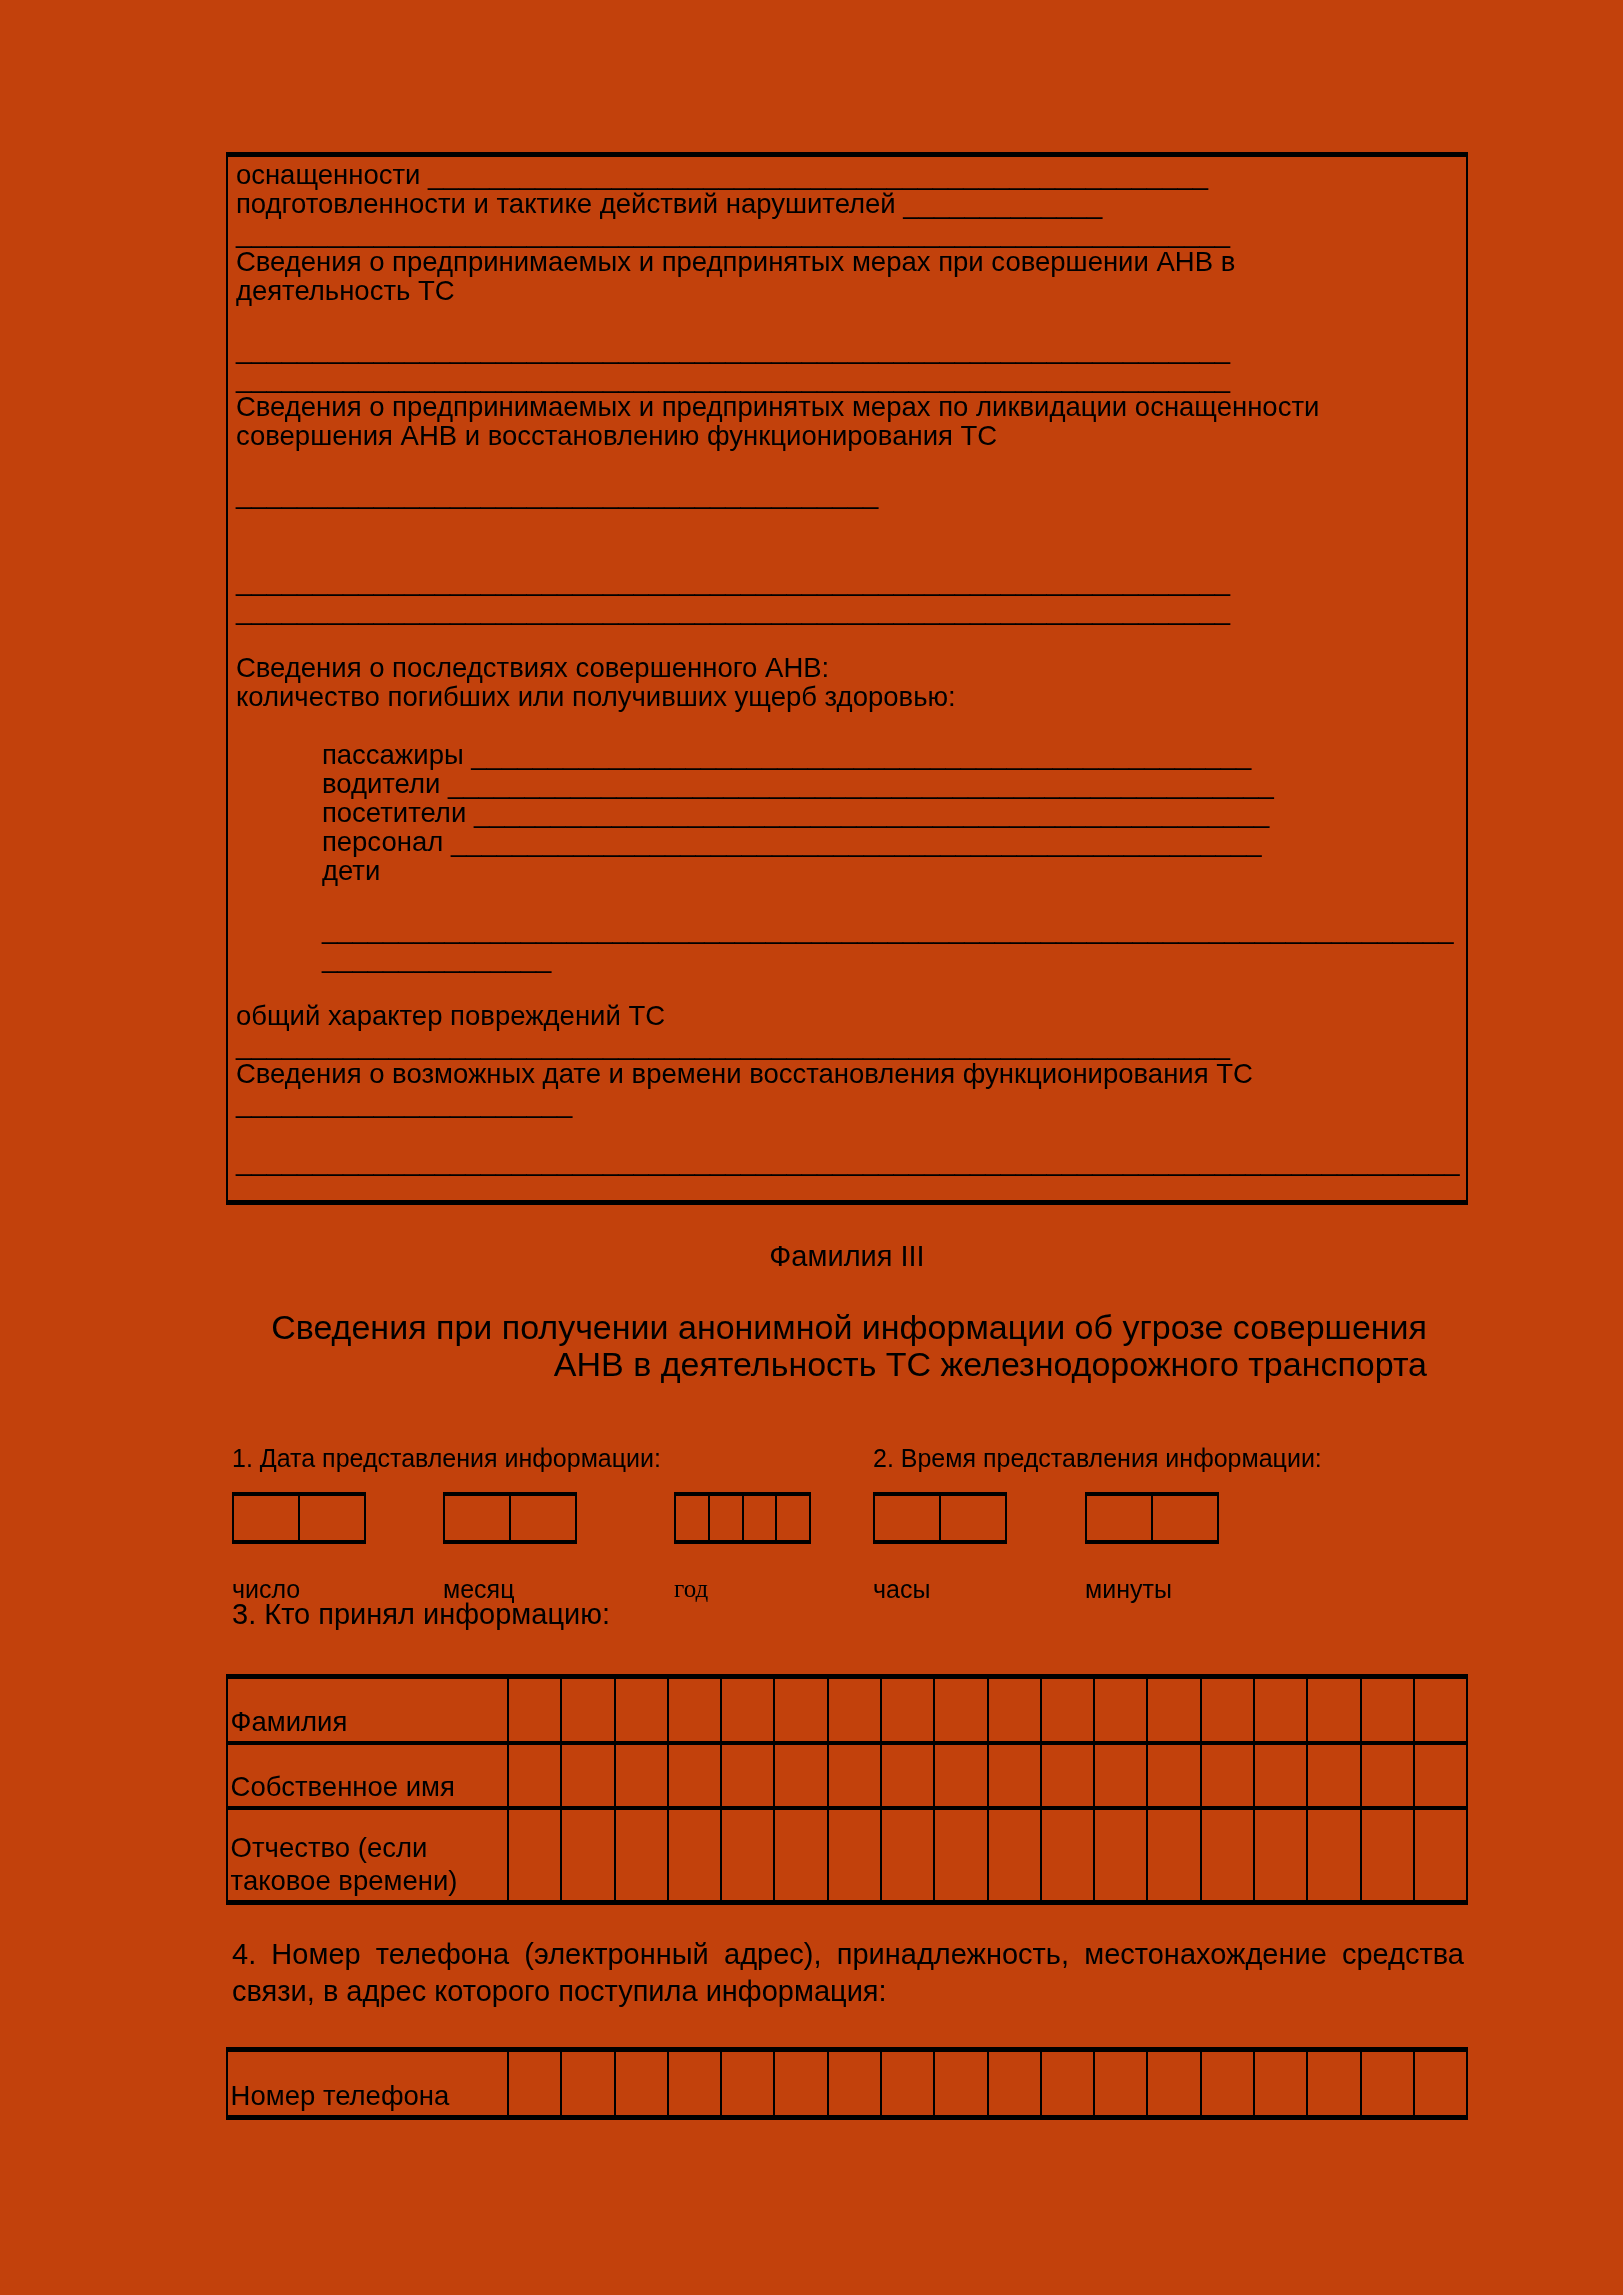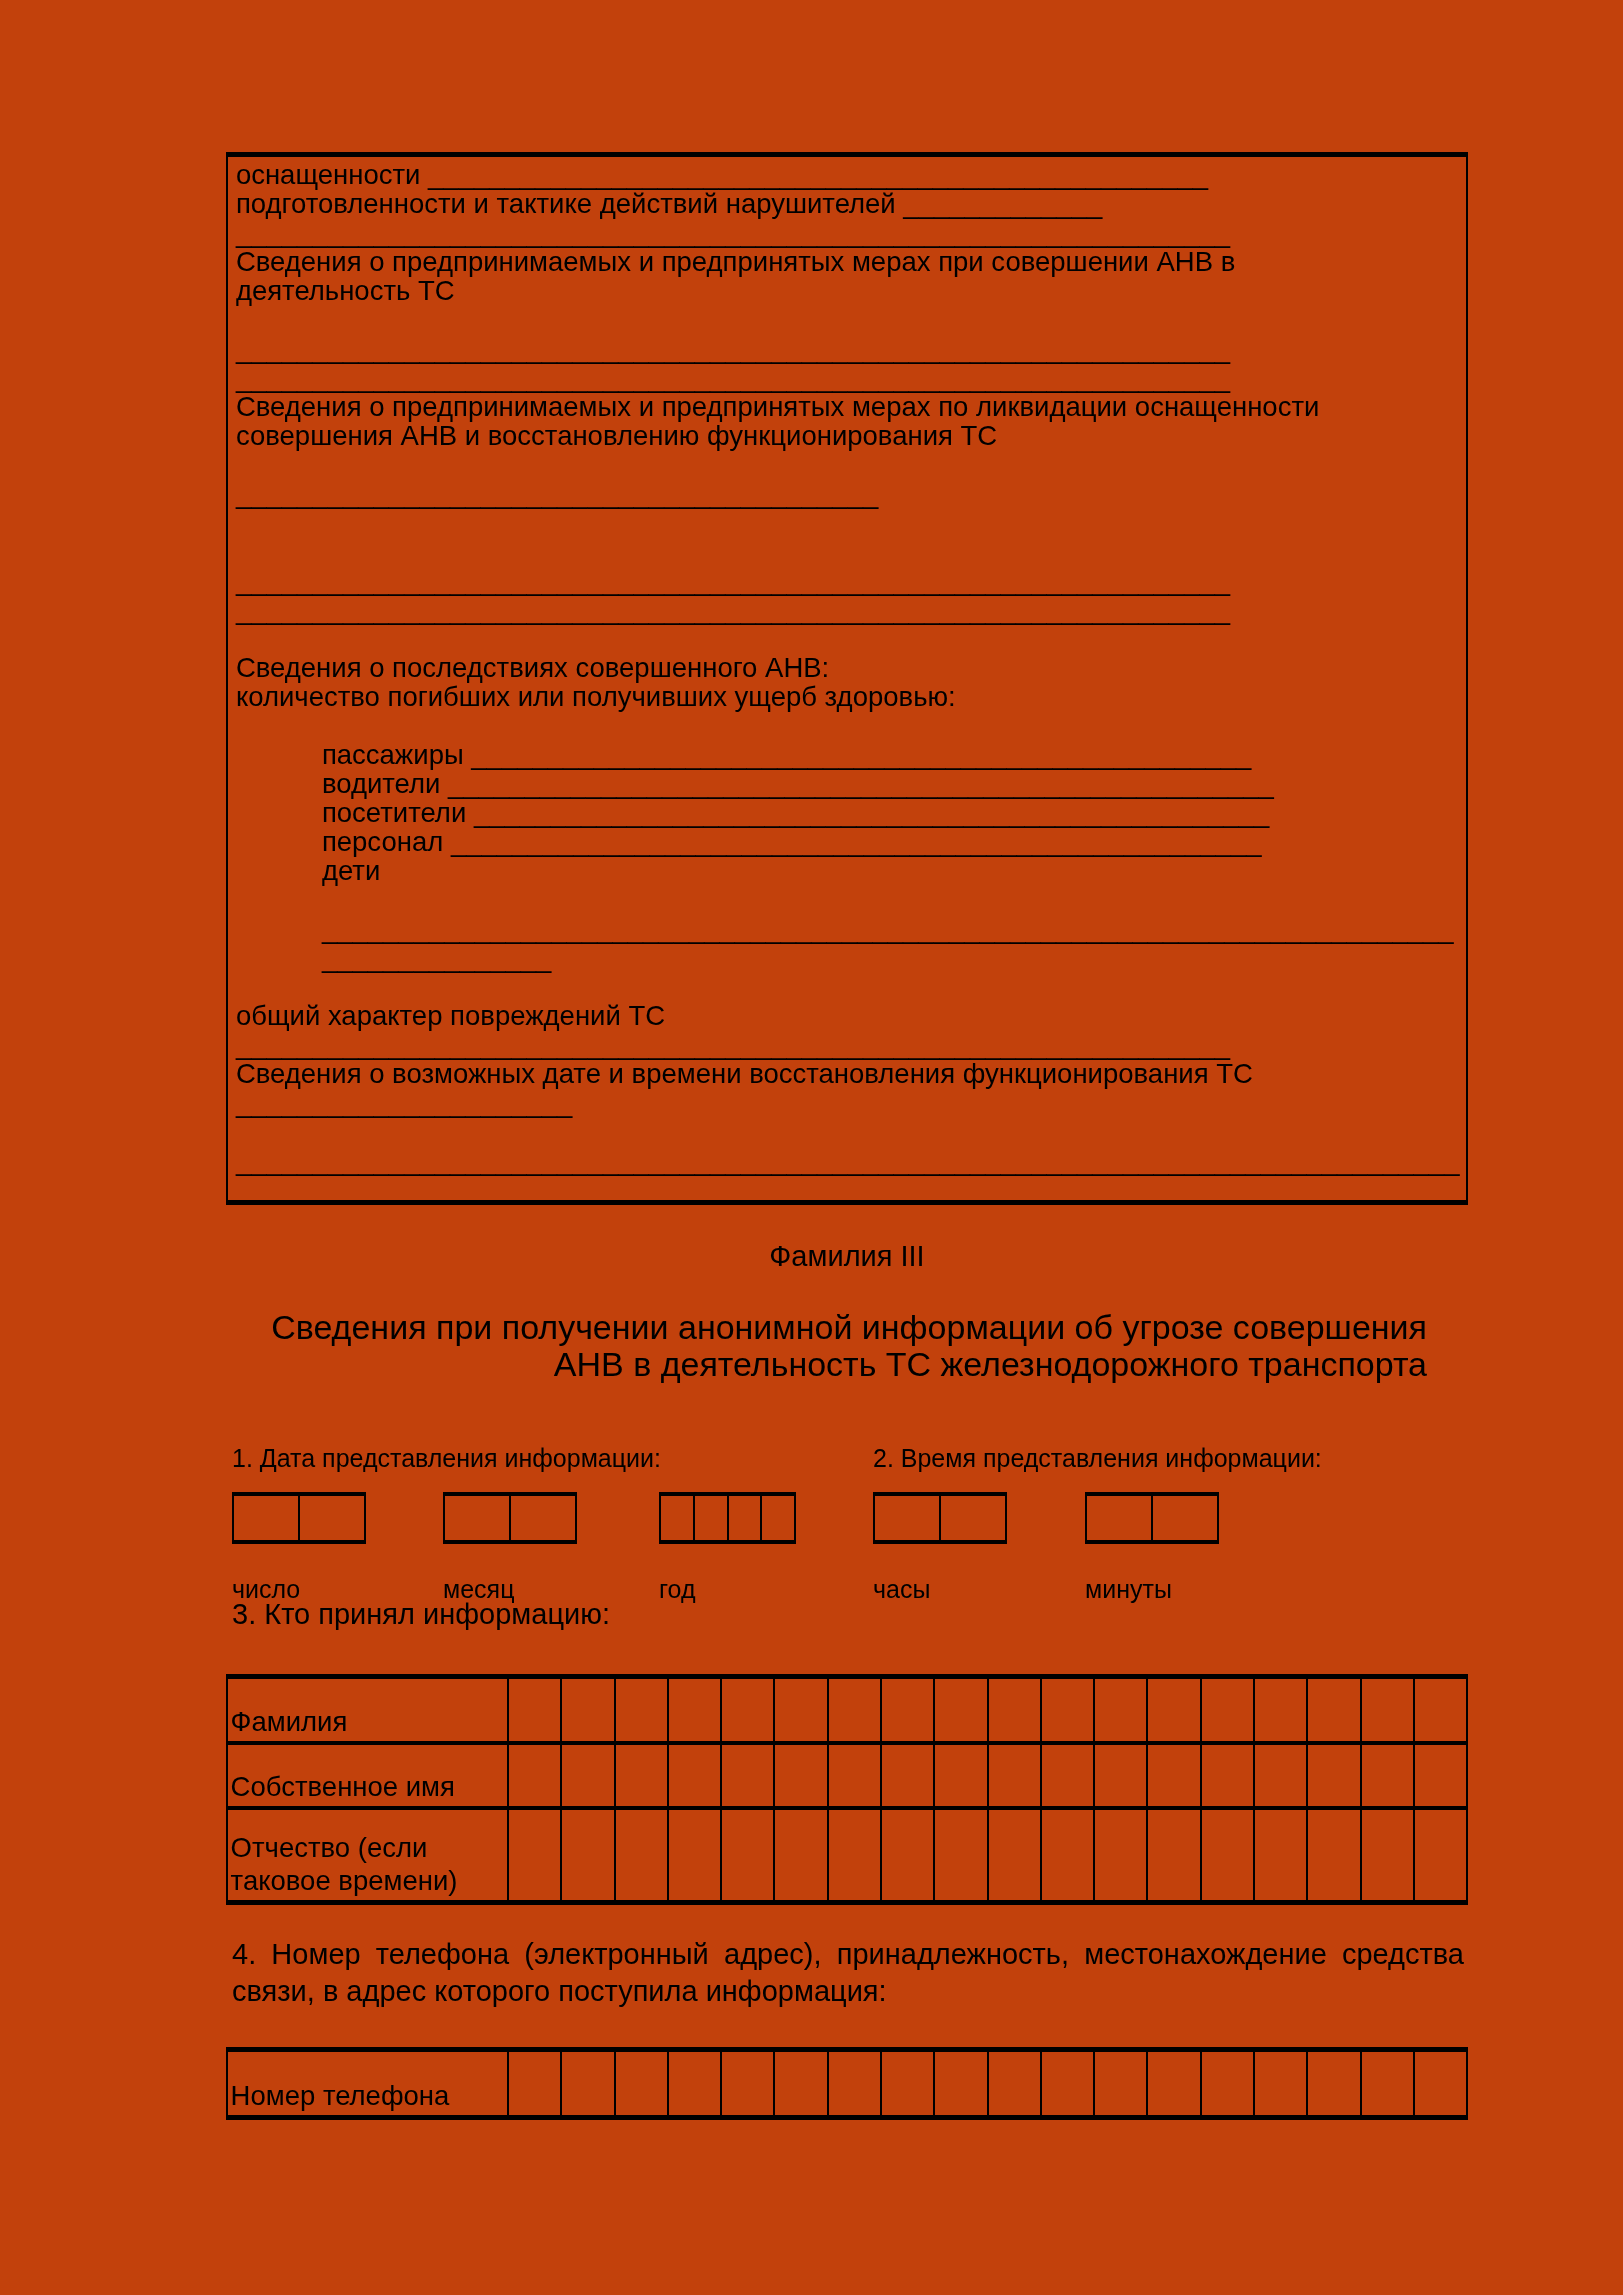--- a/index.html
+++ b/index.html
@@ -85,21 +85,21 @@
   .dcell:first-child{border-left:none;}
   .dlabel{
     position:absolute;
     top:82px;
     text-align:left;
     font-size:25px;
     line-height:30px;
   }
   .dg0{left:5.9px;width:134px;}
   .dg1{left:217px;width:134px;}
-  .dg2{left:433px;width:137px;}
+  .dg2{left:448px;width:137px;font-family:Liberation Serif, serif;}
   .dg3{left:647px;width:134px;}
   .dg4{left:859px;width:134px;}
   
   .ftable{
     position:absolute;
     left:226px;
     width:1242px;
     box-sizing:border-box;
     border:2.6px solid #000;
     border-top-width:5.2px;

